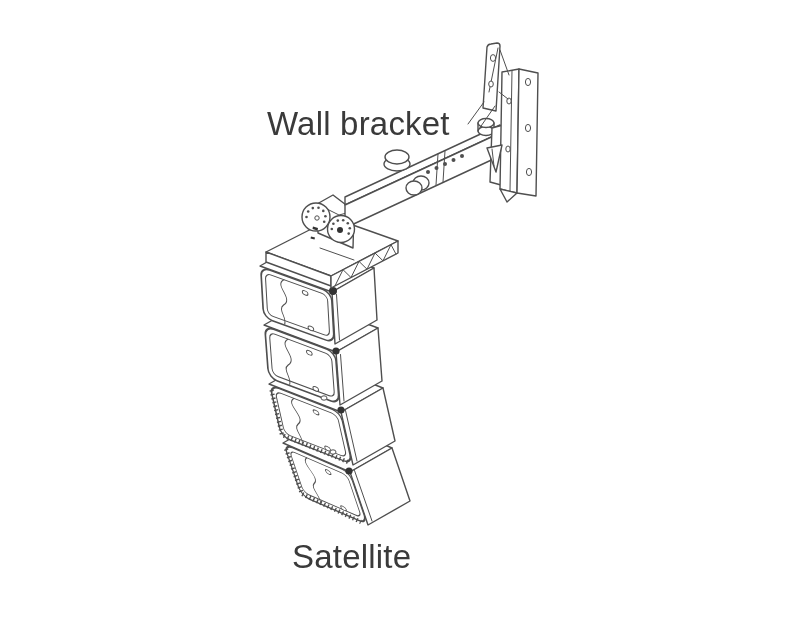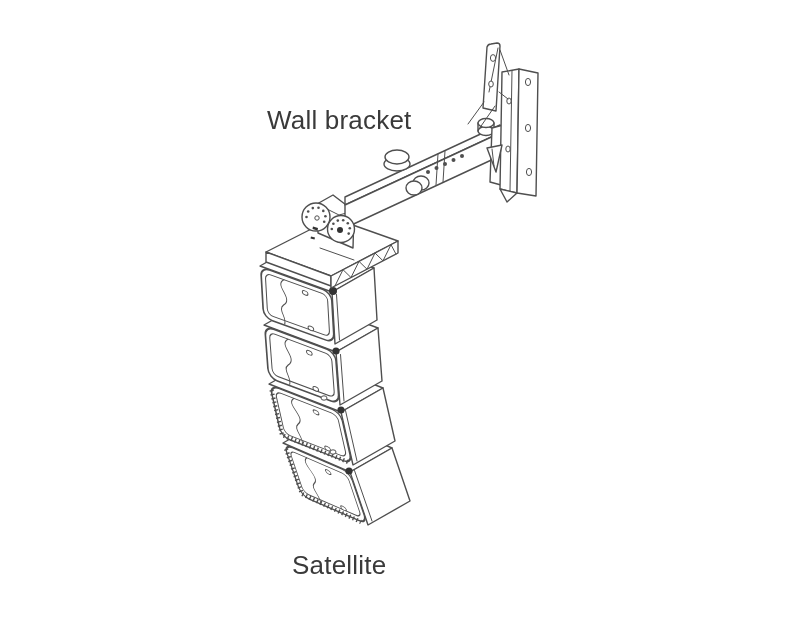--- a/index.html
+++ b/index.html
@@ -7,28 +7,28 @@
     position:relative;
     width:800px;height:617px;
     background:#ffffff;
     overflow:hidden;
     font-family:"Liberation Sans", sans-serif;
   }
   #drawing{position:absolute;left:0;top:0;}
   .diagram-label{
     position:absolute;
     color:#3a3a3a;
-    font-size:26px;
+    font-size:33px;
     font-weight:400;
     letter-spacing:0.2px;
     white-space:nowrap;
     user-select:none;
   }
   #label-wall-bracket{left:267px;top:105px;}
-  #label-satellite{left:292px;top:538px;margin-top:12px;}
+  #label-satellite{left:292px;top:538px;}
 
   
   .ln   {fill:none;stroke:#4f4f4f;stroke-width:1.4;stroke-linejoin:round;stroke-linecap:round;}
   .face {fill:#ffffff;stroke:#4f4f4f;stroke-width:1.4;stroke-linejoin:round;}
   .thin {fill:none;stroke:#4f4f4f;stroke-width:1;stroke-linejoin:round;stroke-linecap:round;}
   .rim-outer{fill:#ffffff;stroke:#4f4f4f;stroke-width:1.8;}
   .rim-inner{fill:none;stroke:#4f4f4f;stroke-width:1.1;}
   .hole {fill:#ffffff;stroke:#4f4f4f;stroke-width:1;}
   .dot  {fill:#4f4f4f;stroke:none;}
   .dark {fill:#333333;stroke:none;}

